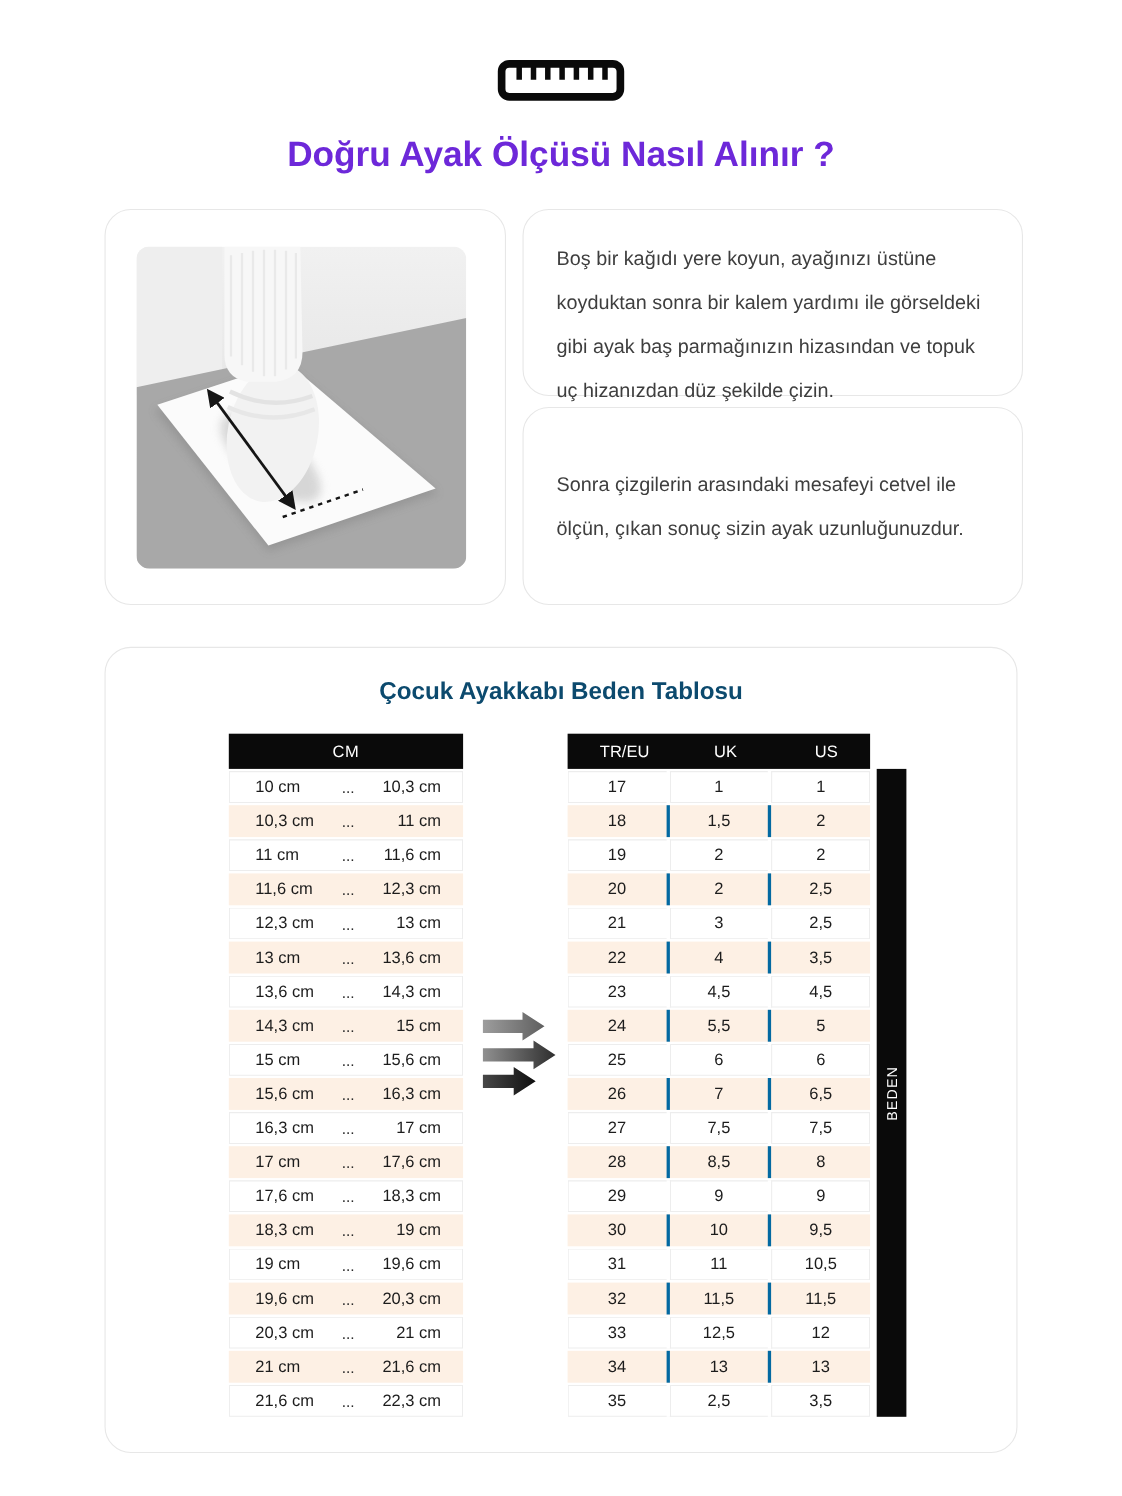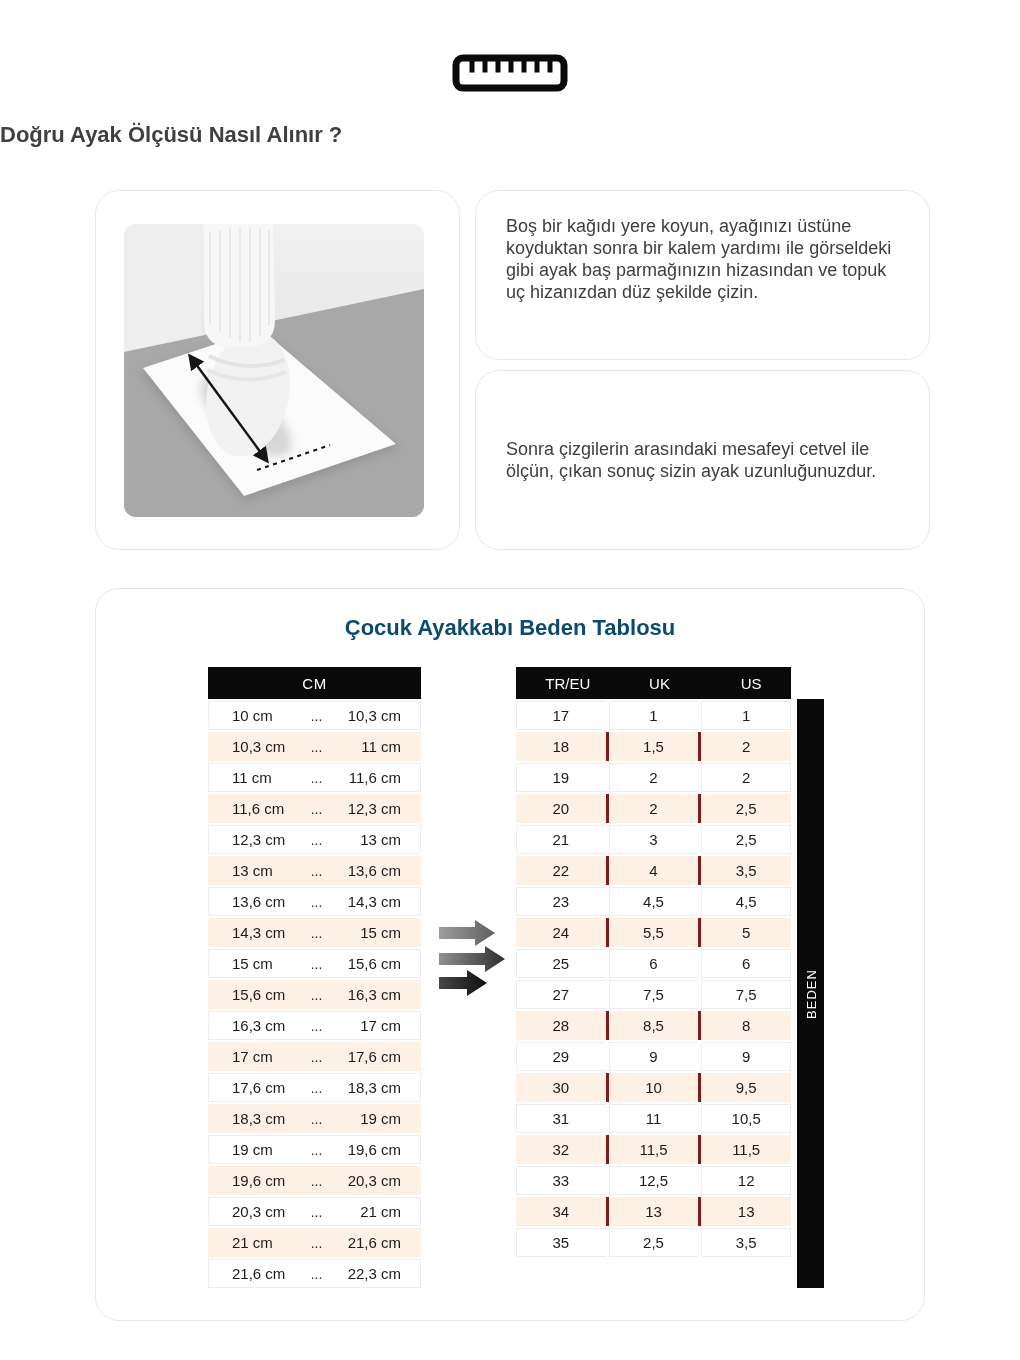--- a/index.html
+++ b/index.html
@@ -5,33 +5,33 @@
   html,body { margin:0; padding:0; background:#ffffff; }
   .page {
     position:relative; width:1020px; height:1360px; margin:0 auto;
     background:#ffffff; font-family:"Liberation Sans", sans-serif; overflow:hidden;
   }
 
   
   .ruler-wrap { position:absolute; top:54px; left:0; width:100%; text-align:center; }
   .page-title {
     position:absolute; top:122px; left:0; width:100%; margin:0;
-    font-size:22px; font-weight:bold; color:#404040;
+    text-align:center; font-size:32px; font-weight:bold; color:#6d28d9;
   }
 
   
   .card { position:absolute; border:1px solid #e7e7e7; border-radius:24px; background:#fff; box-sizing:border-box; }
   .photo-card { left:95px; top:190px; width:365px; height:360px; }
   .photo {
     position:absolute; left:28px; top:33px; width:300px; height:293px;
     border-radius:12px; overflow:hidden;
   }
   .tip-card-1 { left:475px; top:190px; width:455px; height:170px; }
   .tip-card-2 { left:475px; top:370px; width:455px; height:180px; display:flex; align-items:center; }
-  .tip-text { margin:0; padding:0 30px; font-size:18px; line-height:22px; color:#3e3e3e; }
+  .tip-text { margin:0; padding:0 30px; font-size:18px; line-height:40px; color:#3e3e3e; }
   .tip-card-1 .tip-text { padding-top:24px; }
 
   
   .chart-card { left:95px; top:588px; width:830px; height:733px; }
   .chart-title { margin:26px 0 0 0; text-align:center; font-size:22px; font-weight:bold; color:#0c4a6e; }
 
   .thead { height:32px; background:var(--header-bg,#0a0a0a); color:#fff; font-size:15px; display:flex; align-items:center; }
   .cm-table  { position:absolute; left:112px; top:78px; width:213px; }
   .cm-table .thead { justify-content:center; letter-spacing:.5px; }
   .size-table { position:absolute; left:420px; top:78px; width:275px; }
@@ -40,21 +40,21 @@
   .tbody { padding-top:2px; }
   .trow { height:29px; margin-bottom:2px; display:flex; align-items:center; font-size:15px; color:#1c1c1c; background:#fff; box-sizing:border-box; }
   .trow:not(.alt) { box-shadow:0 0 0 1px #ededed inset; }
   .trow.alt { background:var(--row-alt,#fdf0e4); }
 
   .cm-from { flex:1.25; text-align:left; padding-left:24px; }
   .cm-sep  { flex:.55; text-align:center; font-size:14px; color:#2a2a2a; }
   .cm-to   { flex:1.25; text-align:right; padding-right:20px; }
 
   .size-row .cell { flex:1; text-align:left; height:100%; display:flex; align-items:center; justify-content:center; }
-  .size-row .cell + .cell { border-left:3px solid #7f1d1d; }
+  .size-row .cell + .cell { border-left:3px solid #0369a1; }
   .size-row:not(.alt) .cell + .cell { border-left:3px solid #ffffff; box-shadow:1px 0 0 #ededed inset; }
 
   .beden-bar {
     position:absolute; left:701px; top:110px; width:27px; height:589px;
     background:var(--header-bg,#0a0a0a);
   }
   .beden-bar span {
     position:absolute; left:50%; top:50%;
     transform:translate(-50%,-50%) rotate(-90deg);
     color:#ffffff; font-size:13px; letter-spacing:1px; white-space:nowrap;
@@ -302,20 +302,25 @@
           <div class="trow size-row alt">
             <span class="cell">24</span>
             <span class="cell">5,5</span>
             <span class="cell">5</span>
           </div>
           <div class="trow size-row">
             <span class="cell">25</span>
             <span class="cell">6</span>
             <span class="cell">6</span>
           </div>
+          <div class="trow size-row alt">
+            <span class="cell">26</span>
+            <span class="cell">7</span>
+            <span class="cell">6,5</span>
+          </div>
           <div class="trow size-row">
             <span class="cell">27</span>
             <span class="cell">7,5</span>
             <span class="cell">7,5</span>
           </div>
           <div class="trow size-row alt">
             <span class="cell">28</span>
             <span class="cell">8,5</span>
             <span class="cell">8</span>
           </div>

